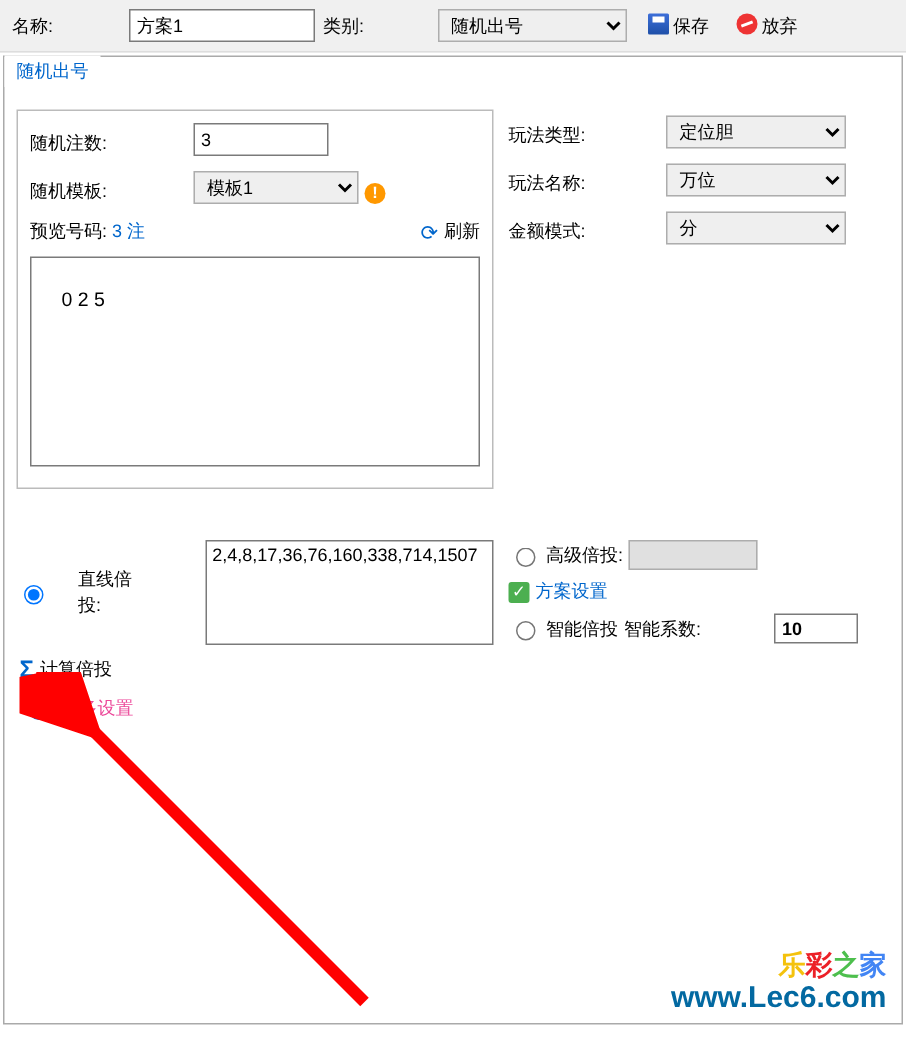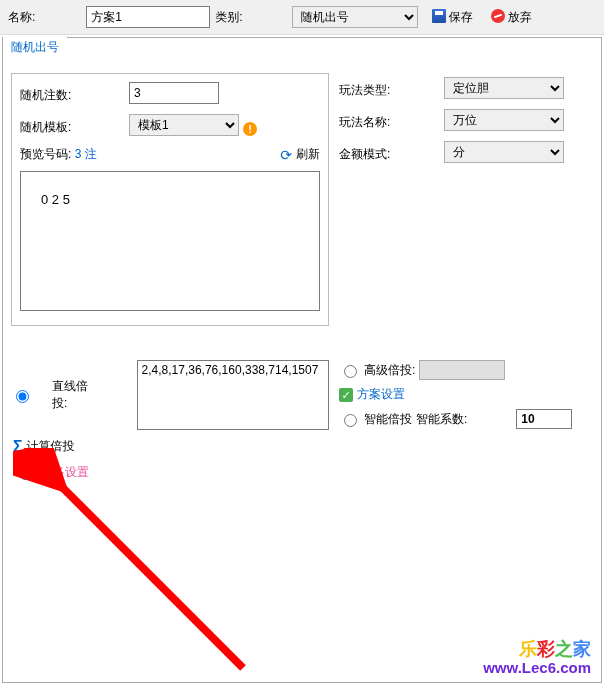--- a/index.html
+++ b/index.html
@@ -207,21 +207,21 @@
     text-align:right;
     font-size: 18px;
     font-weight: bold;
     font-family: Arial, sans-serif;
     line-height: 1.1;
   }
   .wm1 span:nth-child(1){color:#f4c20d;}
   .wm1 span:nth-child(2){color:#ec2027;}
   .wm1 span:nth-child(3){color:#4dbf4d;}
   .wm1 span:nth-child(4){color:#4285f4;}
-  .wm2 { color:#6d28d9; font-size:15px; }
+  .wm2 { color:#0369a1; font-size:20px; }
 </style>
 </head>
 <body>
 
 <div class="top-bar">
   <label>名称:</label>
   <input class="name-input" type="text" value="方案1" style="">
   <span style="margin-left:1px">类别:</span>
   <select class="cat-select">
     <option>随机出号</option>

